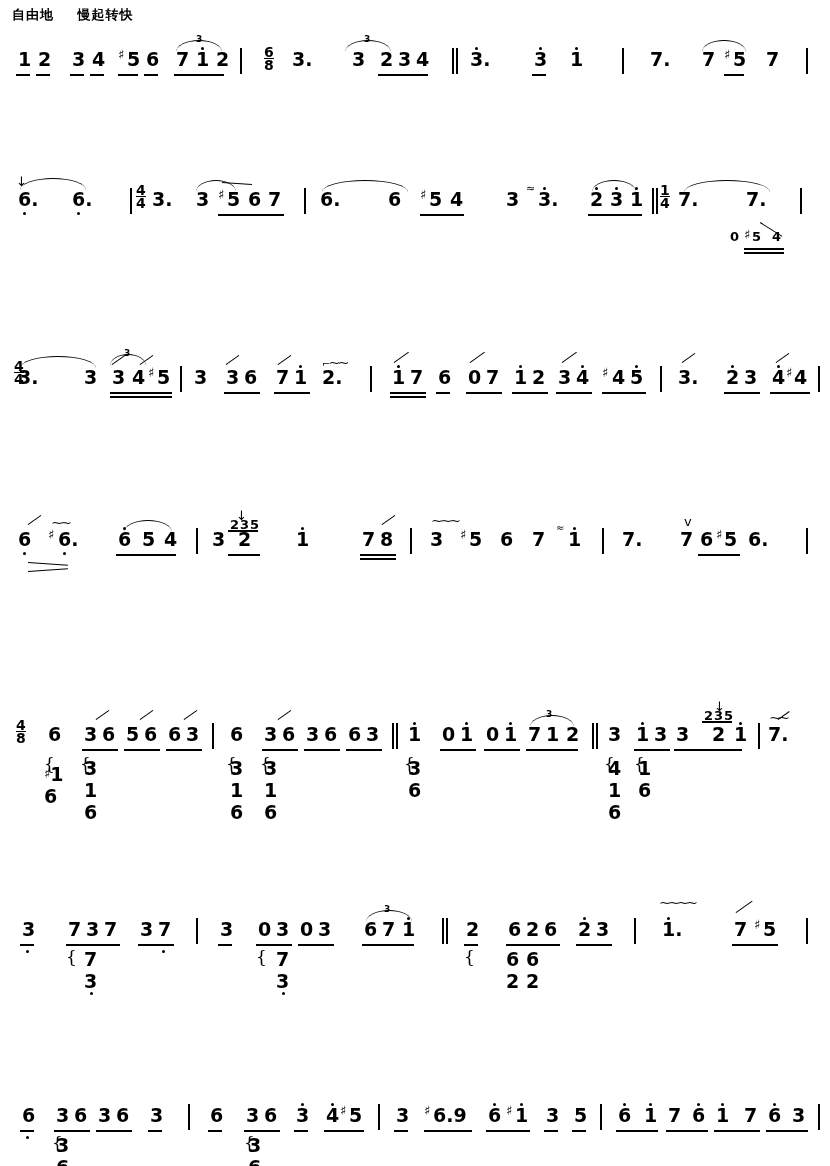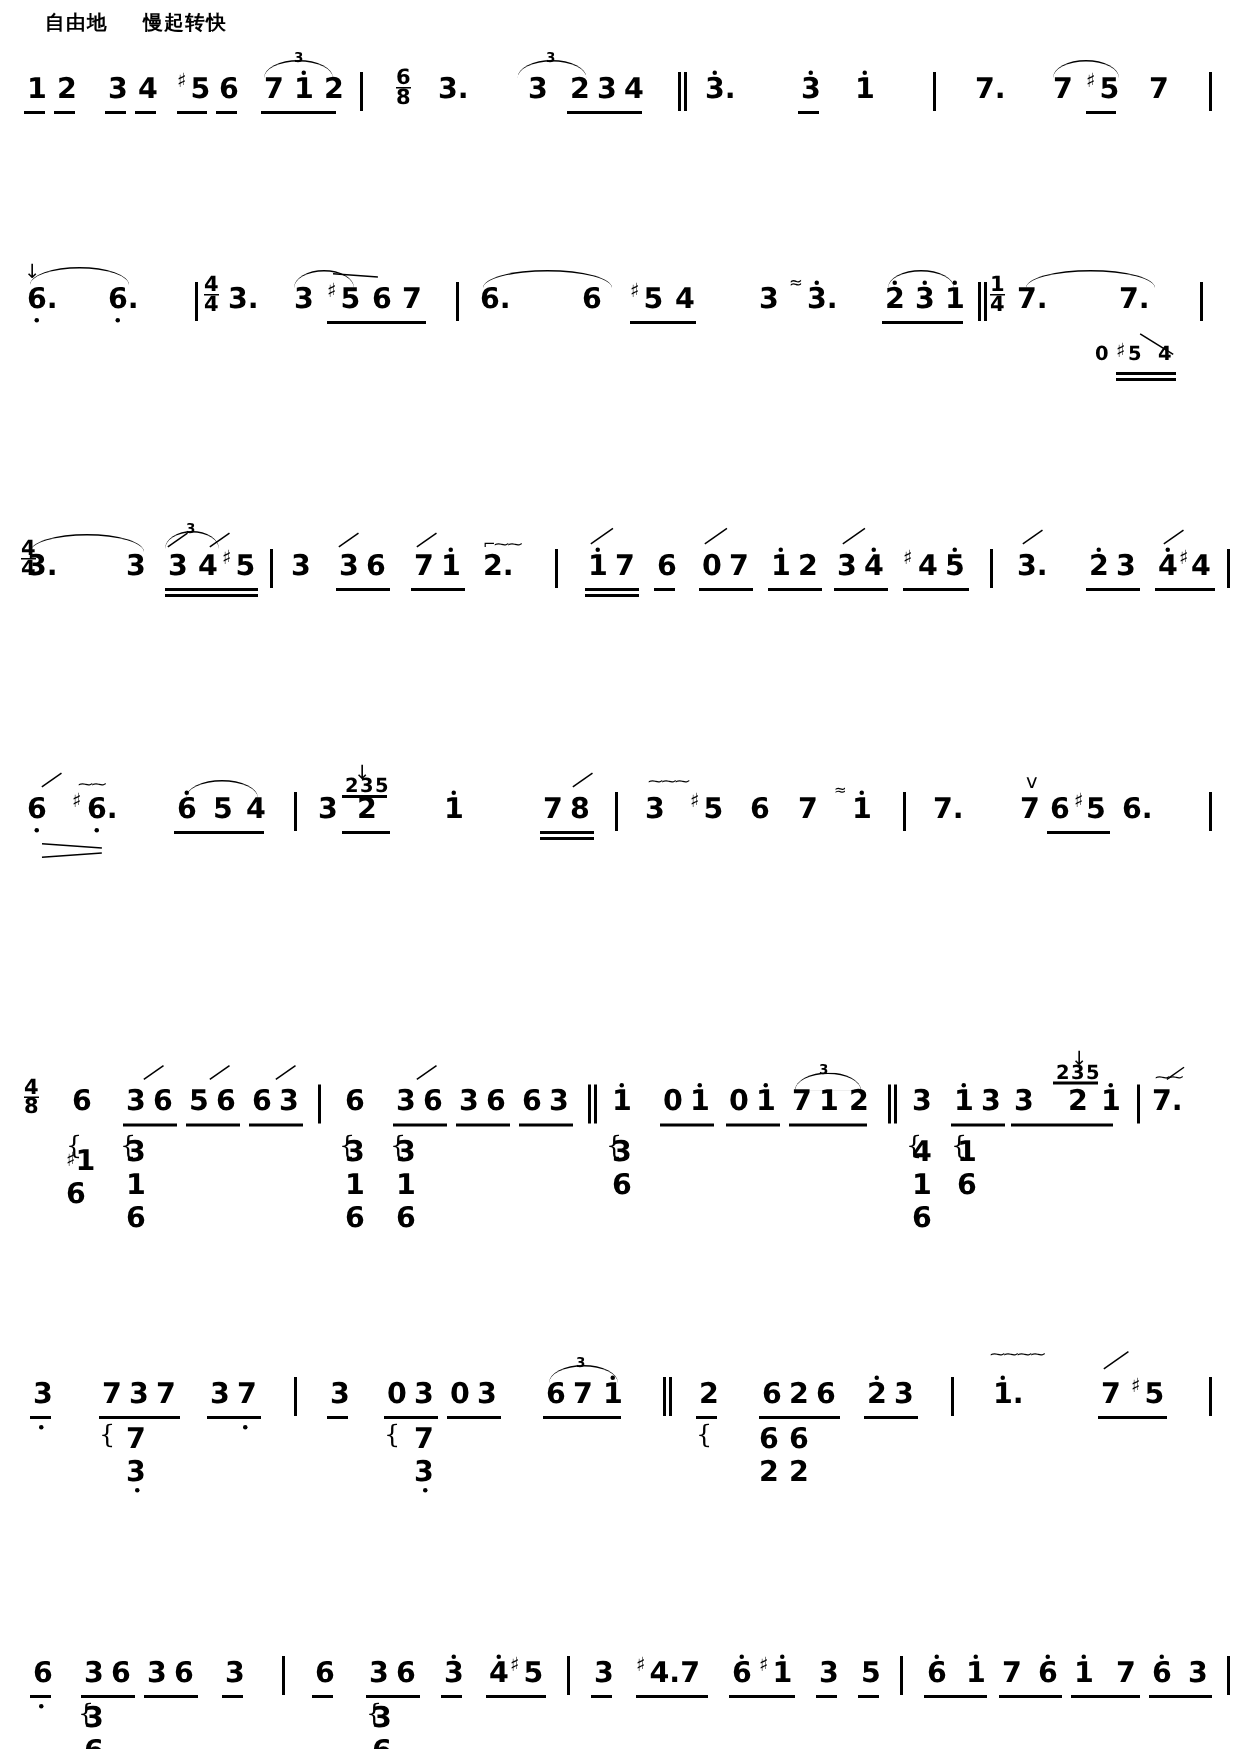--- a/index.html
+++ b/index.html
@@ -16,21 +16,21 @@
     overflow: hidden;
   }
   .sheet {
     position: relative;
     width: 830px;
     height: 1166px;
   }
   .tempo-row {
     position: absolute;
     top: 6px;
-    left: 30px;
+    left: 12px;
     font-family: "DejaVu Sans", sans-serif;
     font-weight: bold;
     font-size: 13px;
     letter-spacing: 1px;
   }
   .tempo-row span { margin-right: 18px; }
 
   .system {
     position: absolute;
     left: 0;
@@ -625,21 +625,21 @@
       <div class="cell" style="left:349px;top:18px">5</div>
       <div class="u1" style="left:324px;top:42px;width:40px"></div>
       <div class="arp" style="left:244px;top:50px">{</div>
       <div class="stack" style="left:248px;top:46px">3<br>6</div>
 
       <div class="bar" style="left:378px;top:16px"></div>
 
       <div class="cell" style="left:396px;top:18px">3</div>
       <div class="u1" style="left:394px;top:42px;width:14px"></div>
       <div class="cell sharp" style="left:424px;top:16px">♯</div>
-      <div class="cell" style="left:433px;top:18px">4.7</div>
+      <div class="cell" style="left:433px;top:18px">6.9</div>
       <div class="u1" style="left:424px;top:42px;width:48px"></div>
       <div class="cell" style="left:488px;top:18px">6</div>
       <div class="dotup" style="left:493px;top:15px"></div>
       <div class="cell sharp" style="left:506px;top:16px">♯</div>
       <div class="cell" style="left:515px;top:18px">1</div>
       <div class="dotup" style="left:520px;top:15px"></div>
       <div class="u1" style="left:486px;top:42px;width:44px"></div>
       <div class="cell" style="left:546px;top:18px">3</div>
       <div class="u1" style="left:544px;top:42px;width:14px"></div>
       <div class="cell" style="left:574px;top:18px">5</div>

